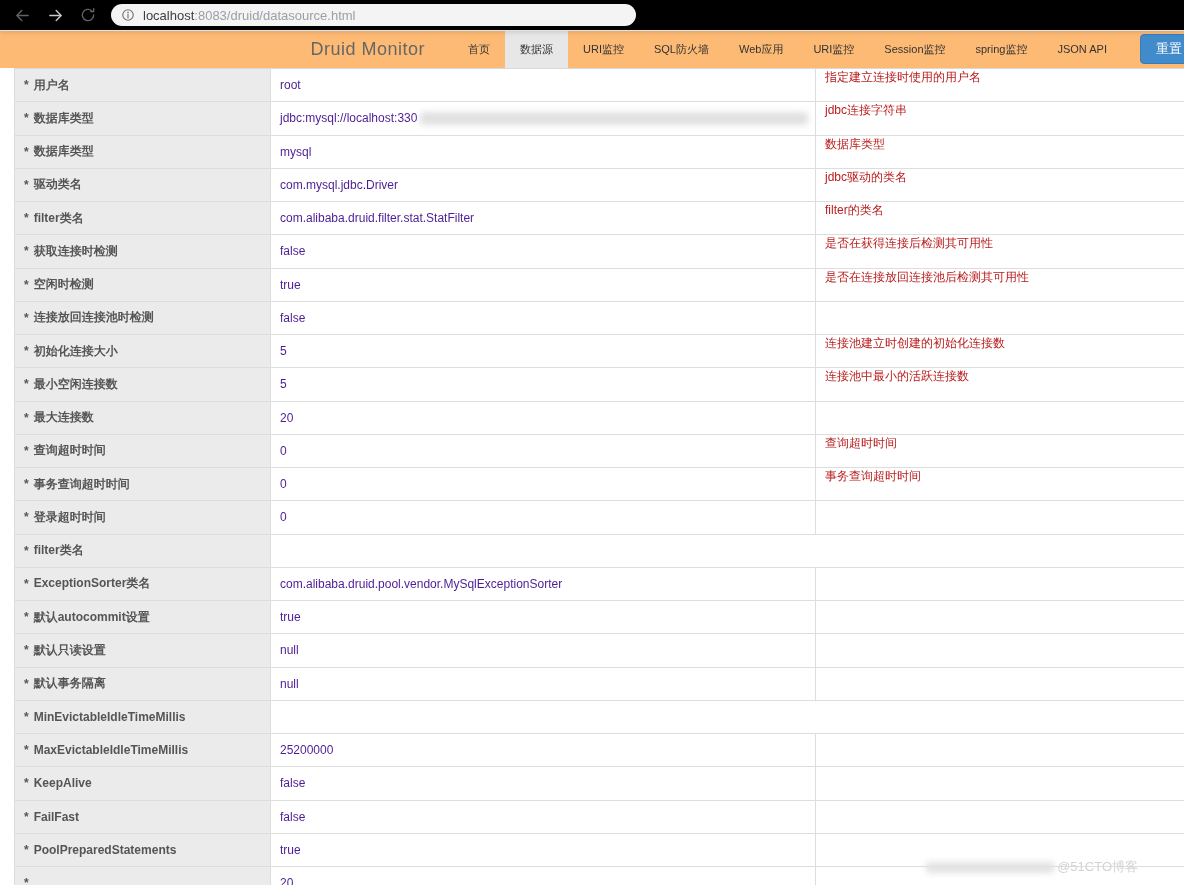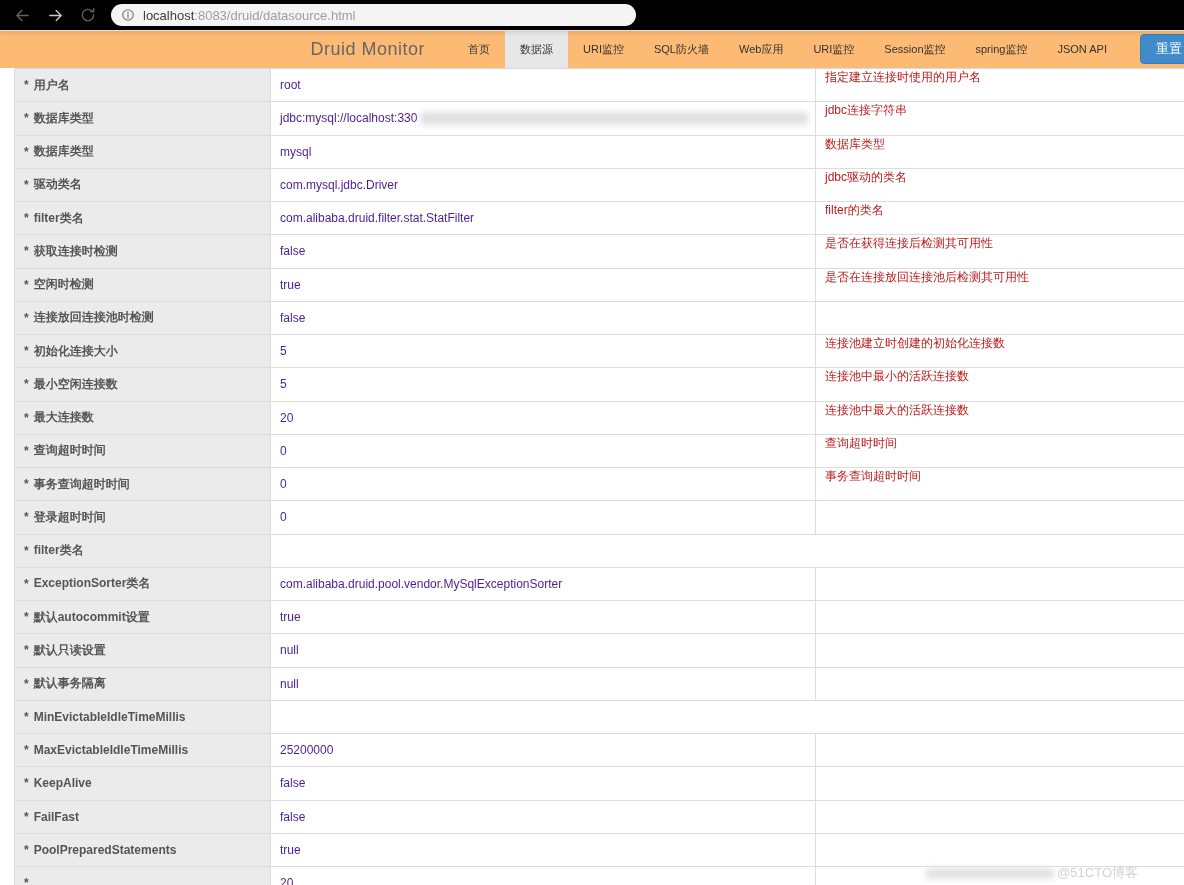--- a/index.html
+++ b/index.html
@@ -57,21 +57,21 @@
     width:545px;flex:none;border-right:1px solid #ddd;
     display:flex;align-items:center;padding-left:9px;box-sizing:border-box;color:#4c1d95;
   }
   .c3{flex:1;display:flex;align-items:flex-start;padding-left:9px;color:#b91c1c;overflow:hidden;white-space:nowrap;}
   .censor{
     display:inline-block;margin-left:3px;width:388px;height:13px;
     background:#d9d9d9;border-radius:3px;filter:blur(3px);opacity:.8;
   }
   
   .watermark{
-    position:absolute;right:46px;bottom:3px;z-index:9;
+    position:absolute;right:46px;bottom:9px;z-index:9;
     display:flex;align-items:center;gap:3px;
     font-size:13px;color:#d3d3d3;pointer-events:none;
   }
   .wm-smudge{width:128px;height:11px;background:#e2e2e2;filter:blur(3px);border-radius:2px;}
   svg{display:block;}
 </style>
 </head>
 <body>
 
 <div class="chrome">
@@ -247,23 +247,20 @@
       </div>
   </div>
     <div class="t-row">
     <div class="c1">
         <span class="star">*</span>
         <span class="lbl">最大连接数</span>
       </div>
     <div class="c2">
         <span class="val">20</span>
       </div>
-    <div class="c3">
-        <span class="dsc">连接池中最大的活跃连接数</span>
-      </div>
   </div>
     <div class="t-row">
     <div class="c1">
         <span class="star">*</span>
         <span class="lbl">查询超时时间</span>
       </div>
     <div class="c2">
         <span class="val">0</span>
       </div>
     <div class="c3">

